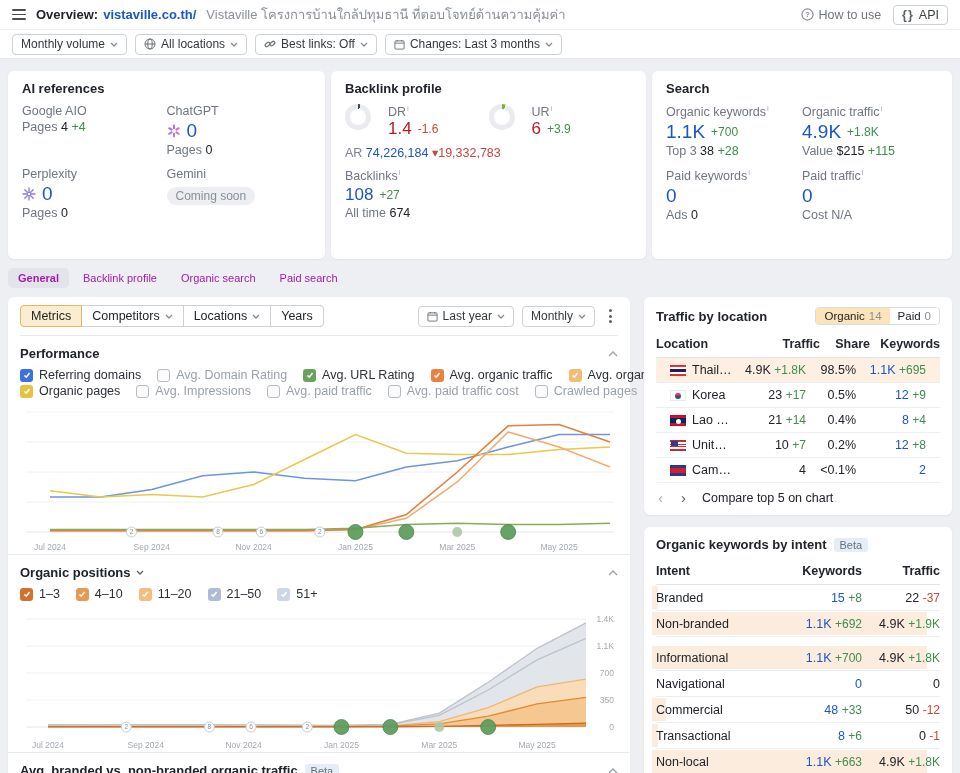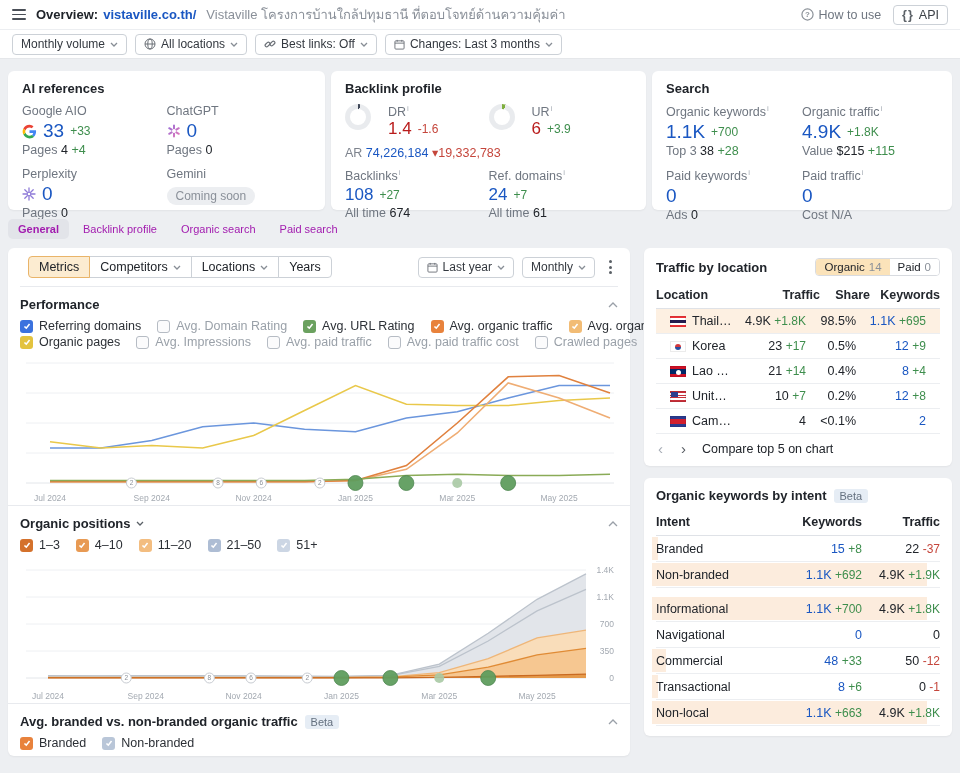--- a/index.html
+++ b/index.html
@@ -24,21 +24,21 @@
   .api-btn { display:flex; align-items:center; gap:5px; border:1px solid #ccd1d7; border-radius:4px; padding:2px 8px; font-size:12.5px; color:#3c4147; background:#fff; cursor:pointer; }
   .api-braces { font-weight:bold; color:#5a6066; letter-spacing:1px; }
 
   
   .filterbar { background:#fff; height:29px; display:flex; align-items:center; gap:8px; padding:0 12px; border-bottom:1px solid #e5e7ea; }
   .fbtn { display:flex; align-items:center; gap:5px; border:1px solid #ccd1d7; border-radius:4px; height:21px; padding:0 8px; font-size:12px; color:#33383f; background:#fff; cursor:pointer; white-space:nowrap; }
 
   
   .cards-row { display:flex; gap:6px; padding:12px 8px 0 8px; }
   .card { background:#fff; border-radius:6px; box-shadow:0 1px 2px rgba(0,0,0,.05); }
-  .sum-card { height:139px; padding:10px 14px; }
+  .sum-card { height:188px; padding:10px 14px; }
   .sum-card h3 { font-size:13px; margin-bottom:8px; }
   .c-ai { width:317px; } .c-bl { width:315px; } .c-se { flex:1; }
   .grid2 { display:grid; grid-template-columns:1fr 1fr; row-gap:10px; }
   .m-label { color:#6f7680; font-size:12.5px; margin-bottom:2px; }
   .m-valrow { display:flex; align-items:center; gap:6px; }
   .m-big { font-size:19px; color:#1a57c2; }
   .m-big.dark { color:#b91c1c; }
   .m-delta { font-size:12px; }
   .m-sub { font-size:12.5px; color:#6f7680; margin-top:1px; }
   .m-sub b { color:#20242a; }
@@ -56,21 +56,21 @@
 
   
   .main { display:flex; gap:14px; padding:0 8px; align-items:flex-start; }
   .left-card { width:622px; padding:8px 12px 0 12px; }
   .right-col { width:308px; display:flex; flex-direction:column; gap:12px; }
 
   
   .ltoolbar { display:flex; align-items:center; justify-content:space-between; padding-bottom:8px; border-bottom:1px solid #e8eaee; }
   .seg-group { display:flex; }
   .seg { display:flex; align-items:center; gap:5px; border:1px solid #ccd1d7; padding:3px 10px; font-size:12.5px; background:#fff; cursor:pointer; margin-left:-1px; white-space:nowrap; }
-  .seg:first-child { border-radius:4px 0 0 4px; margin-left:8px; }
+  .seg:first-child { border-radius:4px 0 0 4px; margin-left:0; }
   .seg:last-child { border-radius:0 4px 4px 0; }
   .seg.active { background:#fcecd1; border-color:#e9b469; position:relative; z-index:1; }
   .ltb-right { display:flex; align-items:center; gap:8px; }
   .kebab { display:flex; flex-direction:column; gap:2.5px; padding:3px 6px; cursor:pointer; }
   .kebab span { width:3px; height:3px; border-radius:50%; background:#5a6066; }
 
   
   .sect-head { display:flex; align-items:center; gap:7px; padding:10px 0 7px 0; }
   .sect-title { font-size:13px; font-weight:bold; }
   .collapse { margin-left:auto; cursor:pointer; display:flex; }
@@ -192,30 +192,20 @@
   </span>
 </div>
 
 <div class="cards-row">
 
   <div class="card sum-card c-ai">
     <h3>AI references</h3>
     <div class="grid2">
       <div>
         <div class="m-label">Google AIO</div>
-        <div class="m-valrow">
-          <svg width="15" height="15" viewBox="0 0 48 48">
-              <path fill="#4285F4" d="M45 24c0-1.6-.1-2.8-.4-4H24v8.5h11.8c-.2 2-1.5 5-4.4 7l6.8 5.3C42.2 37 45 31 45 24z"></path>
-              <path fill="#34A853" d="M24 46c5.9 0 10.9-2 14.5-5.3l-6.8-5.3c-1.9 1.3-4.4 2.2-7.7 2.2-5.9 0-10.9-3.9-12.7-9.3l-7 5.4C7.9 40.9 15.4 46 24 46z"></path>
-              <path fill="#FBBC05" d="M11.3 28.3c-.5-1.4-.8-2.8-.8-4.3s.3-3 .8-4.3l-7-5.4C2.8 17 2 20.4 2 24s.8 7 2.3 9.7l7-5.4z"></path>
-              <path fill="#EA4335" d="M24 10.8c3.3 0 5.6 1.4 6.9 2.6l5.9-5.8C33.2 4.3 29.9 2 24 2 15.4 2 7.9 7.1 4.3 14.3l7 5.4c1.8-5.4 6.8-8.9 12.7-8.9z"></path>
-            </svg>
-          <span class="m-big">33</span>
-          <span class="m-delta up">+33</span>
-        </div>
         <div class="m-sub"><span>Pages</span> <b>4</b> <span class="up">+4</span></div>
       </div>
       <div>
         <div class="m-label">ChatGPT</div>
         <div class="m-valrow">
           <svg width="14" height="14" viewBox="0 0 14 14">
               <defs>
                 <linearGradient id="cg1" x1="0" y1="0" x2="1" y2="1">
                   <stop offset="0" stop-color="#9b6fd8"></stop>
                   <stop offset="1" stop-color="#e077b8"></stop>
@@ -278,28 +268,20 @@
         <b class="bl">74,226,184</b>
         <span class="dn"><span>▾</span><span>19,332,783</span></span>
       </div>
       <div>
         <div class="m-label sup-i">Backlinks</div>
         <div class="m-valrow">
             <span class="m-big" style="font-size:17px;">108</span>
             <span class="m-delta up">+27</span>
           </div>
         <div class="m-sub"><span>All time</span> <b>674</b></div>
-      </div>
-      <div>
-        <div class="m-label sup-i">Ref. domains</div>
-        <div class="m-valrow">
-            <span class="m-big" style="font-size:17px;">24</span>
-            <span class="m-delta up">+7</span>
-          </div>
-        <div class="m-sub"><span>All time</span> <b>61</b></div>
       </div>
     </div>
   </div>
 
   <div class="card sum-card c-se">
     <h3>Search</h3>
     <div class="grid2">
       <div>
         <div class="m-label sup-i">Organic keywords</div>
         <div class="m-valrow">

